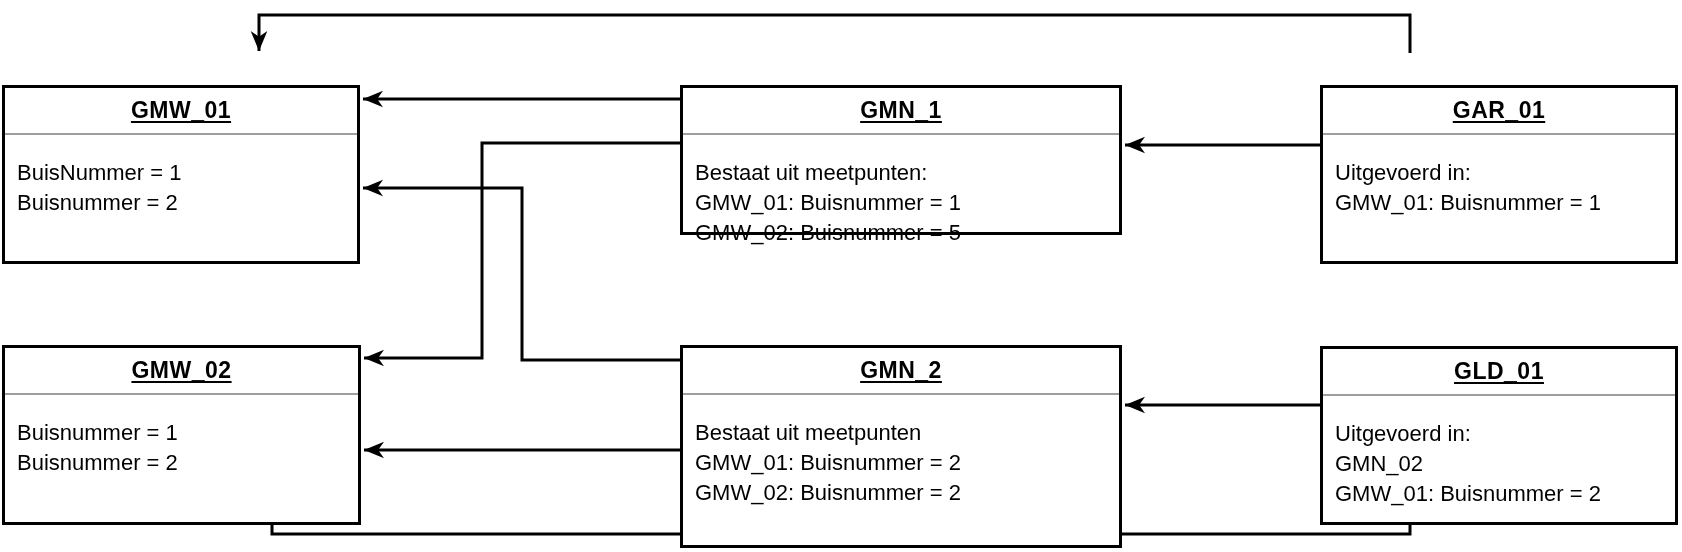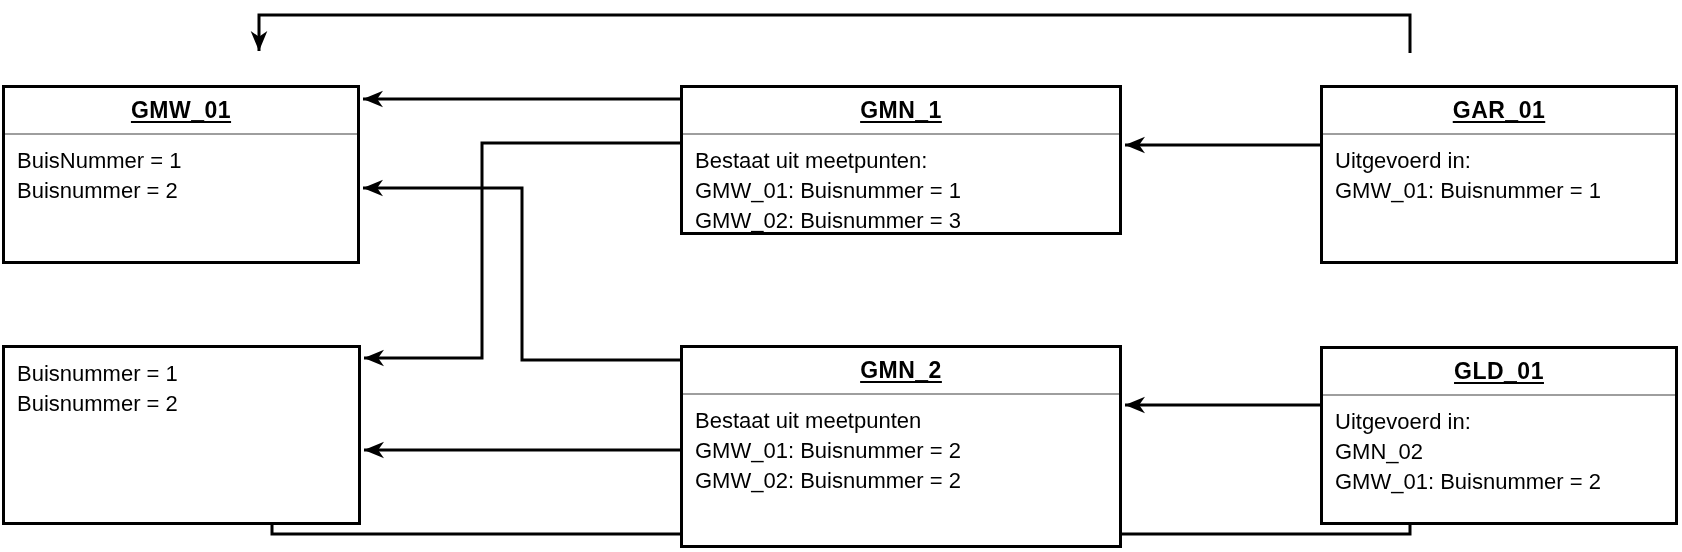--- a/index.html
+++ b/index.html
@@ -34,21 +34,21 @@
     border-bottom: 2px solid #9e9e9e;
   }
   .node-title span {
     font-weight: bold;
     font-size: 23px;
     text-decoration: underline;
     text-underline-offset: 3px;
     letter-spacing: 0.5px;
   }
   .node-body {
-    padding: 11px 12px 0 12px;
+    padding: 23px 12px 0 12px;
     font-size: 22px;
     line-height: 30px;
     white-space: nowrap;
   }
   .edge { stroke: #000000; stroke-width: 3; fill: none; }
 </style>
 </head>
 <body>
 
 <div id="canvas">
@@ -79,35 +79,38 @@
     </div>
   </div>
 
   <div class="node" style="left:680px; top:53px; width:442px; height:150px;">
     <div class="node-title">
       <span>GMN_1</span>
     </div>
     <div class="node-body">
       <div>Bestaat uit meetpunten:</div>
       <div>GMW_01: Buisnummer = 1</div>
-      <div>GMW_02: Buisnummer = 3</div>
+      <div>GMW_02: Buisnummer = 5</div>
     </div>
   </div>
 
   <div class="node" style="left:1320px; top:53px; width:358px; height:179px;">
     <div class="node-title">
       <span>GAR_01</span>
     </div>
     <div class="node-body">
       <div>Uitgevoerd in:</div>
       <div>GMW_01: Buisnummer = 1</div>
     </div>
   </div>
 
   <div class="node" style="left:2px; top:313px; width:359px; height:180px;">
+    <div class="node-title">
+      <span>GMW_02</span>
+    </div>
     <div class="node-body">
       <div>Buisnummer = 1</div>
       <div>Buisnummer = 2</div>
     </div>
   </div>
 
   <div class="node" style="left:680px; top:313px; width:442px; height:203px;">
     <div class="node-title">
       <span>GMN_2</span>
     </div>

